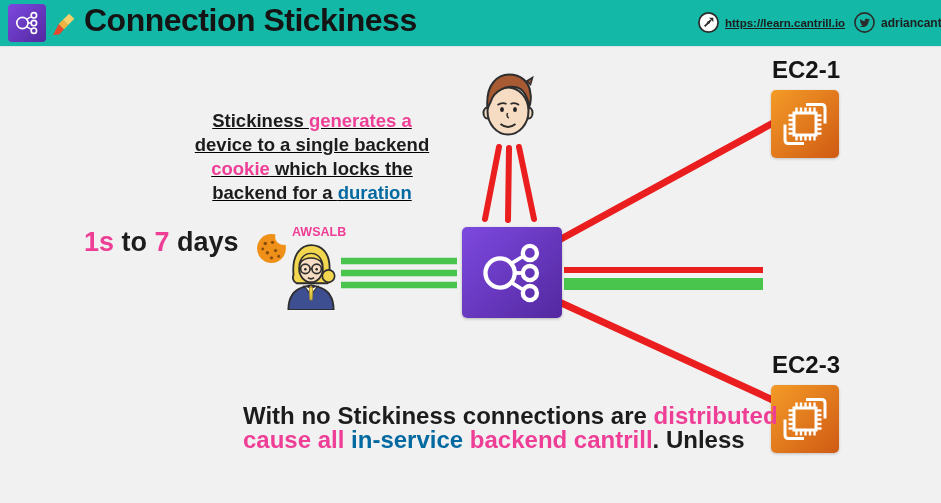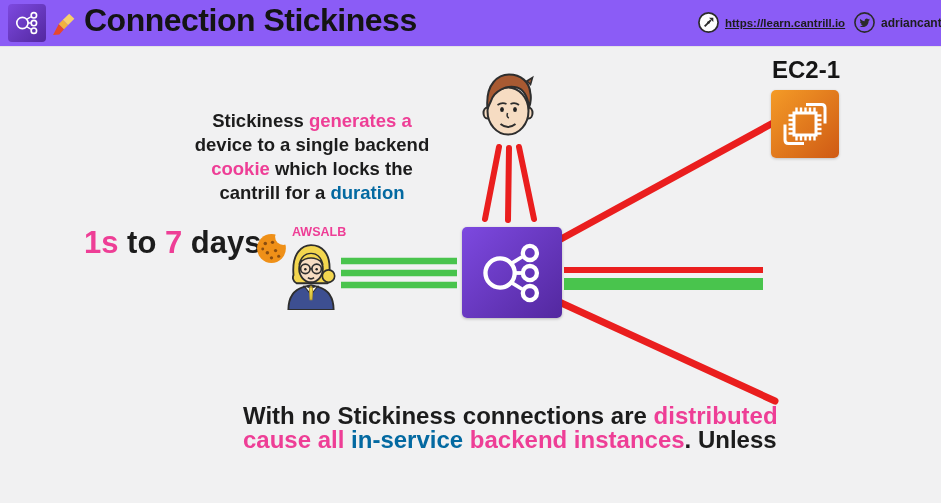--- a/index.html
+++ b/index.html
@@ -1,19 +1,19 @@
 <!DOCTYPE html>
 <html><head>
 <meta charset="utf-8">
 <style>
   html,body{margin:0;padding:0;background:#d8d8d8;}
   .canvas{position:relative;width:941px;height:503px;background:#f1f1f2;overflow:hidden;
           font-family:"Liberation Sans",sans-serif;}
   
-  .header{position:absolute;left:0;top:0;width:941px;height:46px;background:#8b5cf6;
+  .header{position:absolute;left:0;top:0;width:941px;height:46px;background:#14b8a6;
           border-bottom:1px solid #e3e3e5;z-index:3;}
   .hdr-alb{position:absolute;left:8px;top:4px;width:38px;height:38px;border-radius:4px;
            background:linear-gradient(135deg,#7d49e0 0%,#53289f 100%);
            display:flex;align-items:center;justify-content:center;}
   .brush{position:absolute;left:51px;top:10px;width:27px;height:27px;}
   .title{position:absolute;left:84px;top:2px;font-size:32px;font-weight:bold;color:#141414;
          letter-spacing:-0.5px;white-space:nowrap;}
   .site{position:absolute;left:697px;top:11px;display:flex;align-items:center;gap:5px;}
   .site-url{font-size:11.5px;color:#1d1d1d;text-decoration:underline;font-weight:600;white-space:nowrap;}
   .tw{position:absolute;left:853px;top:11px;right:0;display:flex;align-items:center;gap:5px;
@@ -29,23 +29,23 @@
   .ec2-icon{width:68px;height:68px;border-radius:5px;margin:0 auto;
             background:linear-gradient(135deg,#f49b27 0%,#cf5a14 100%);
             display:flex;align-items:center;justify-content:center;box-shadow:0 1px 3px rgba(0,0,0,.2);}
   .man{position:absolute;left:479px;top:68px;width:58px;height:74px;z-index:2;}
   .woman{position:absolute;left:284px;top:240px;width:54px;height:70px;z-index:2;}
   .cookie{position:absolute;left:255px;top:230px;width:35px;height:35px;z-index:2;}
   .awsalb{position:absolute;left:292px;top:225px;font-size:12.5px;font-weight:bold;color:#ee3e96;z-index:2;}
   
   .rich{position:absolute;z-index:2;font-weight:bold;text-align:center;}
   .rich div{white-space:nowrap;}
-  .sticky{left:178px;top:109px;width:268px;font-size:18.5px;line-height:24px;}
+  .sticky{left:178px;top:109px;width:268px;font-size:18.5px;line-height:24px;text-decoration:underline;}
   .bottomnote{left:243px;top:404px;width:490px;font-size:24px;line-height:23.5px;}
-  .range{left:84px;top:226px;font-size:31px;line-height:33px;text-align:left;}
+  .range{left:84px;top:226px;font-size:27px;line-height:33px;text-align:left;}
   .t-d{color:#1c1c1c;} .t-p{color:#ee3e96;} .t-r{color:#0369a1;}
 </style>
 </head>
 <body>
 
 <div class="canvas">
 
   <svg width="0" height="0" style="position:absolute">
     <defs>
       <g id="albGlyph">
@@ -131,21 +131,21 @@
       <line x1="341" y1="261" x2="457" y2="261"></line>
       <line x1="341" y1="273" x2="457" y2="273"></line>
       <line x1="341" y1="285" x2="457" y2="285"></line>
     </g>
   </svg>
 
   <div class="rich sticky">
       <div><span class="t-d">Stickiness </span><span class="t-p">generates a</span></div>
       <div><span class="t-d">device to a single backend</span></div>
       <div><span class="t-p">cookie</span><span class="t-d"> which locks the</span></div>
-      <div><span class="t-d">cantrill for a </span><span class="t-r">duration</span></div>
+      <div><span class="t-d">backend for a </span><span class="t-r">duration</span></div>
     </div>
 
   <div class="rich range">
       <div><span class="t-p">1s</span><span class="t-d"> to </span><span class="t-p">7</span><span class="t-d"> days</span></div>
     </div>
 
   <svg class="cookie" viewBox="0 0 34 34">
     <circle cx="16" cy="18" r="14" fill="#ef9018"></circle>
     <circle cx="27.5" cy="6.5" r="8" fill="#f1f1f2"></circle>
     <circle cx="10" cy="13" r="1.7" fill="#8a4d10"></circle>
@@ -195,19 +195,27 @@
   </div>
 
   <div class="ec2" style="top:56px">
     <div class="ec2-label">EC2-1</div>
     <div class="ec2-icon">
       <svg width="66" height="66" viewBox="0 0 66 66">
           <use href="#ec2Glyph"></use>
         </svg>
     </div>
   </div>
+  <div class="ec2" style="top:351px">
+    <div class="ec2-label">EC2-3</div>
+    <div class="ec2-icon">
+      <svg width="66" height="66" viewBox="0 0 66 66">
+          <use href="#ec2Glyph"></use>
+        </svg>
+    </div>
+  </div>
 
   <div class="rich bottomnote">
       <div><span class="t-d">With no Stickiness connections are </span><span class="t-p">distributed</span></div>
-      <div><span class="t-p">cause all </span><span class="t-r">in-service</span><span class="t-p"> backend instances</span><span class="t-d">. Unless</span></div>
+      <div><span class="t-p">cause all </span><span class="t-r">in-service</span><span class="t-p"> backend cantrill</span><span class="t-d">. Unless</span></div>
     </div>
 
 </div>
 
 </body></html>

